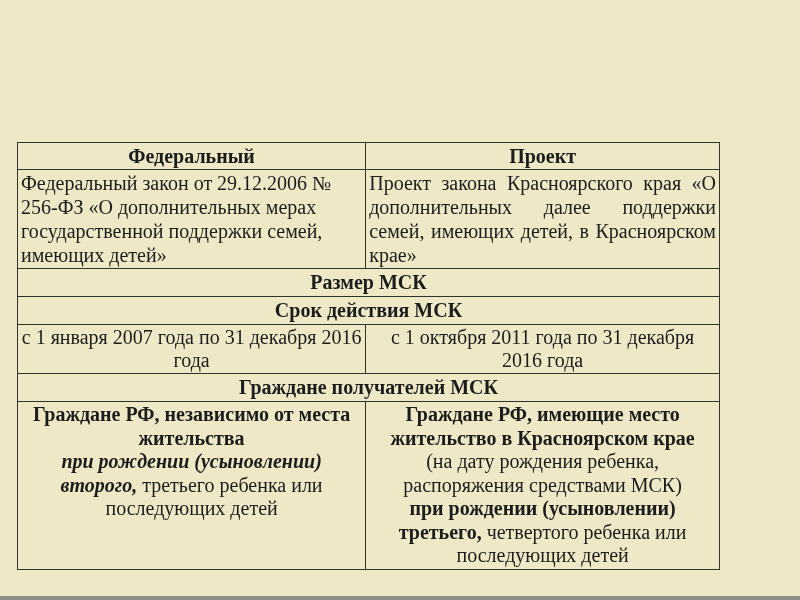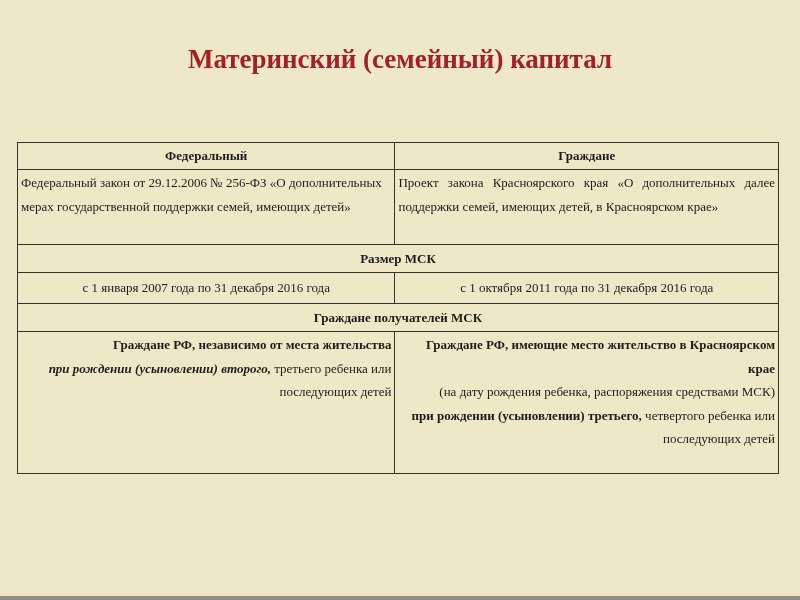--- a/index.html
+++ b/index.html
@@ -20,24 +20,24 @@
   .slide-title{
     position:absolute;top:40px;left:0;right:0;
     text-align:center;
     color:var(--title);
     font-weight:bold;
     font-size:27px;
     line-height:39px;
   }
   table.msk{
     position:absolute;left:17px;top:142px;
-    width:762px;
+    width:703px;
     border-collapse:collapse;
     table-layout:fixed;
-    font-size:13px;
+    font-size:20px;
   }
   table.msk td{
     border:1px solid var(--border);
     padding:1px 3px;
     overflow:hidden;
   }
   td.col-header{
     height:24px;
     text-align:center;
     font-weight:bold;
@@ -58,57 +58,59 @@
   }
   td.value-cell{
     height:28px;
     text-align:center;
     vertical-align:middle;
   }
   tr.category-row td{
     height:139px;
     vertical-align:top;
     line-height:23.5px;
-    text-align:right;
+    text-align:center;
   }
   .bottom-strip{
     position:absolute;left:0;bottom:0;
     width:800px;height:4px;
     background:var(--strip);
   }
 </style>
 </head>
 <body>
 
 <div class="slide">
 
   <div class="slide-title">
-    <div>Материнский (семейный) капитал</div>
   </div>
 
   <table class="msk">
     <colgroup>
       <col style="width:49.6%">
       <col style="width:50.4%">
     </colgroup>
     <tbody>
       <tr>
         <td class="col-header">Федеральный</td>
-        <td class="col-header">Граждане</td>
+        <td class="col-header">Проект</td>
       </tr>
 
       <tr class="law-row">
         <td class="law-federal">Федеральный закон от 29.12.2006 № 256-ФЗ «О дополнительных мерах государственной поддержки семей, имеющих детей»</td>
         <td class="law-regional">Проект закона Красноярского края «О дополнительных далее поддержки семей, имеющих детей, в Красноярском крае»</td>
       </tr>
 
       <tr>
         <td class="section-header" colspan="2">Размер МСК</td>
       </tr>
 
+      <tr>
+        <td class="section-header" colspan="2">Срок действия МСК</td>
+      </tr>
       <tr>
         <td class="value-cell">с 1 января 2007 года по 31 декабря 2016 года</td>
         <td class="value-cell">с 1 октября 2011 года по 31 декабря 2016 года</td>
       </tr>
 
       <tr>
         <td class="section-header" colspan="2">Граждане получателей МСК</td>
       </tr>
       <tr class="category-row">
         <td><span style="font-weight: bold;">Граждане РФ, независимо от места жительства</span><br><span style="font-weight: bold; font-style: italic;">при рождении (усыновлении) второго,</span><span> третьего ребенка или последующих детей</span></td>

